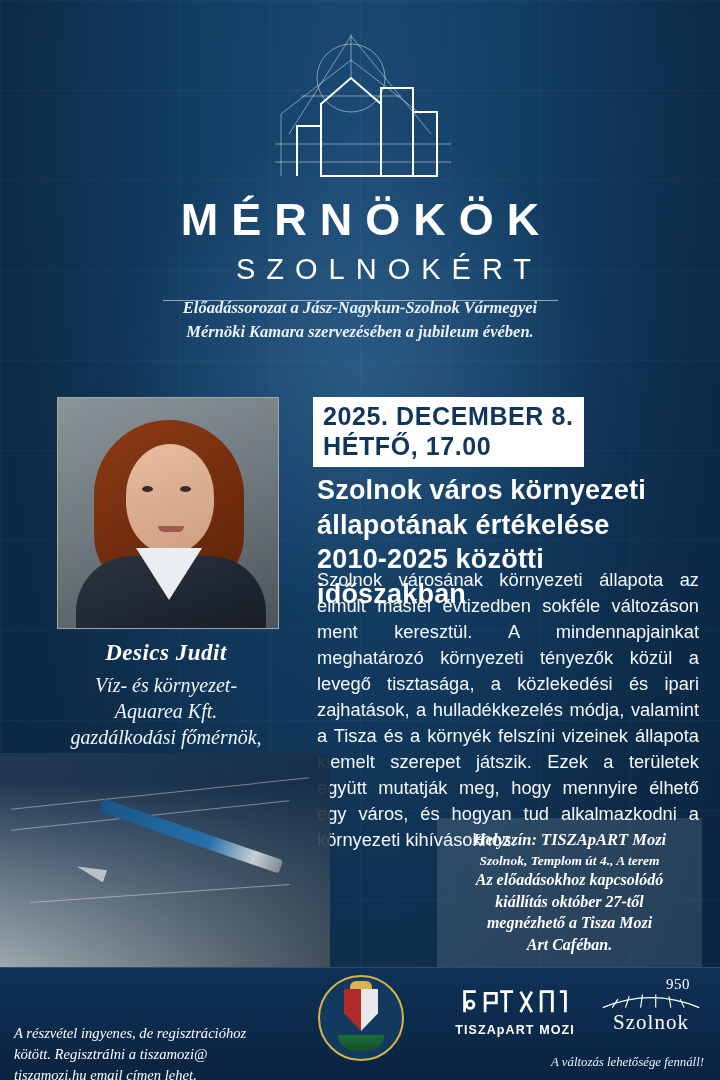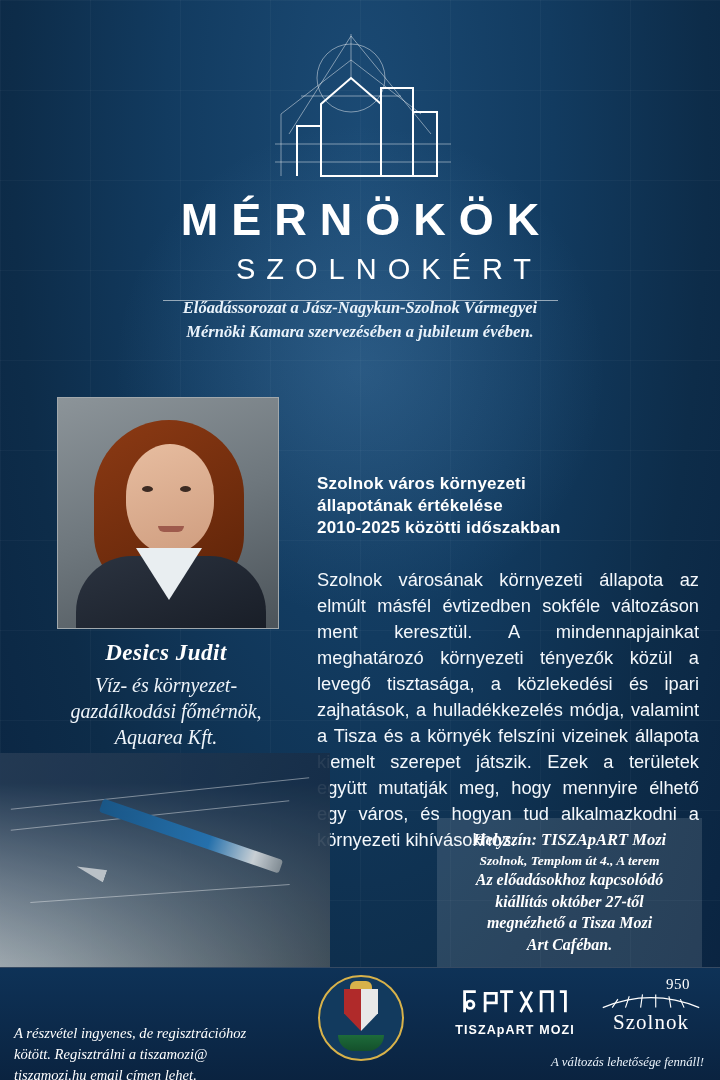--- a/index.html
+++ b/index.html
@@ -183,21 +183,21 @@
     letter-spacing: 0.6px;
     padding: 5px 10px 6px 10px;
     line-height: 1.18;
   }
   .date-band .l2 { display: block; }
   .lecture-title {
     position: absolute;
     left: 317px;
     top: 473px;
     width: 382px;
-    font-size: 17px;
+    font-size: 27px;
     font-weight: bold;
     line-height: 1.28;
     letter-spacing: 0.2px;
   }
   .lecture-body {
     position: absolute;
     left: 317px;
     top: 567px;
     width: 382px;
     font-size: 18.3px;
@@ -413,25 +413,29 @@
     <div class="eye r"></div>
     <div class="mouth"></div>
     <div class="body"></div>
     <div class="collar"></div>
   </div>
 
   <div class="speaker">
     <div class="speaker-name">Desics Judit</div>
     <div class="speaker-role">
       <div>Víz- és környezet-</div>
+      <div>Aquarea Kft.</div>
       <div>gazdálkodási főmérnök,</div>
-      <div>Aquarea Kft.</div>
     </div>
   </div>
 
+  <div class="date-band">
+    <span>2025. DECEMBER 8.</span>
+    <span class="l2">HÉTFŐ, 17.00</span>
+  </div>
 
   <div class="lecture-title">
     <div>Szolnok város környezeti</div>
     <div>állapotának értékelése</div>
     <div>2010-2025 közötti időszakban</div>
   </div>
 
   <div class="lecture-body">Szolnok városának környezeti állapota az elmúlt másfél évtizedben sokféle változáson ment keresztül. A mindennapjainkat meghatározó környezeti tényezők közül a levegő tisztasága, a közlekedési és ipari zajhatások, a hulladékkezelés módja, valamint a Tisza és a környék felszíni vizeinek állapota kiemelt szerepet játszik. Ezek a területek együtt mutatják meg, hogy mennyire élhető egy város, és hogyan tud alkalmazkodni a környezeti kihívásokhoz.</div>
 
   <div class="desk">

